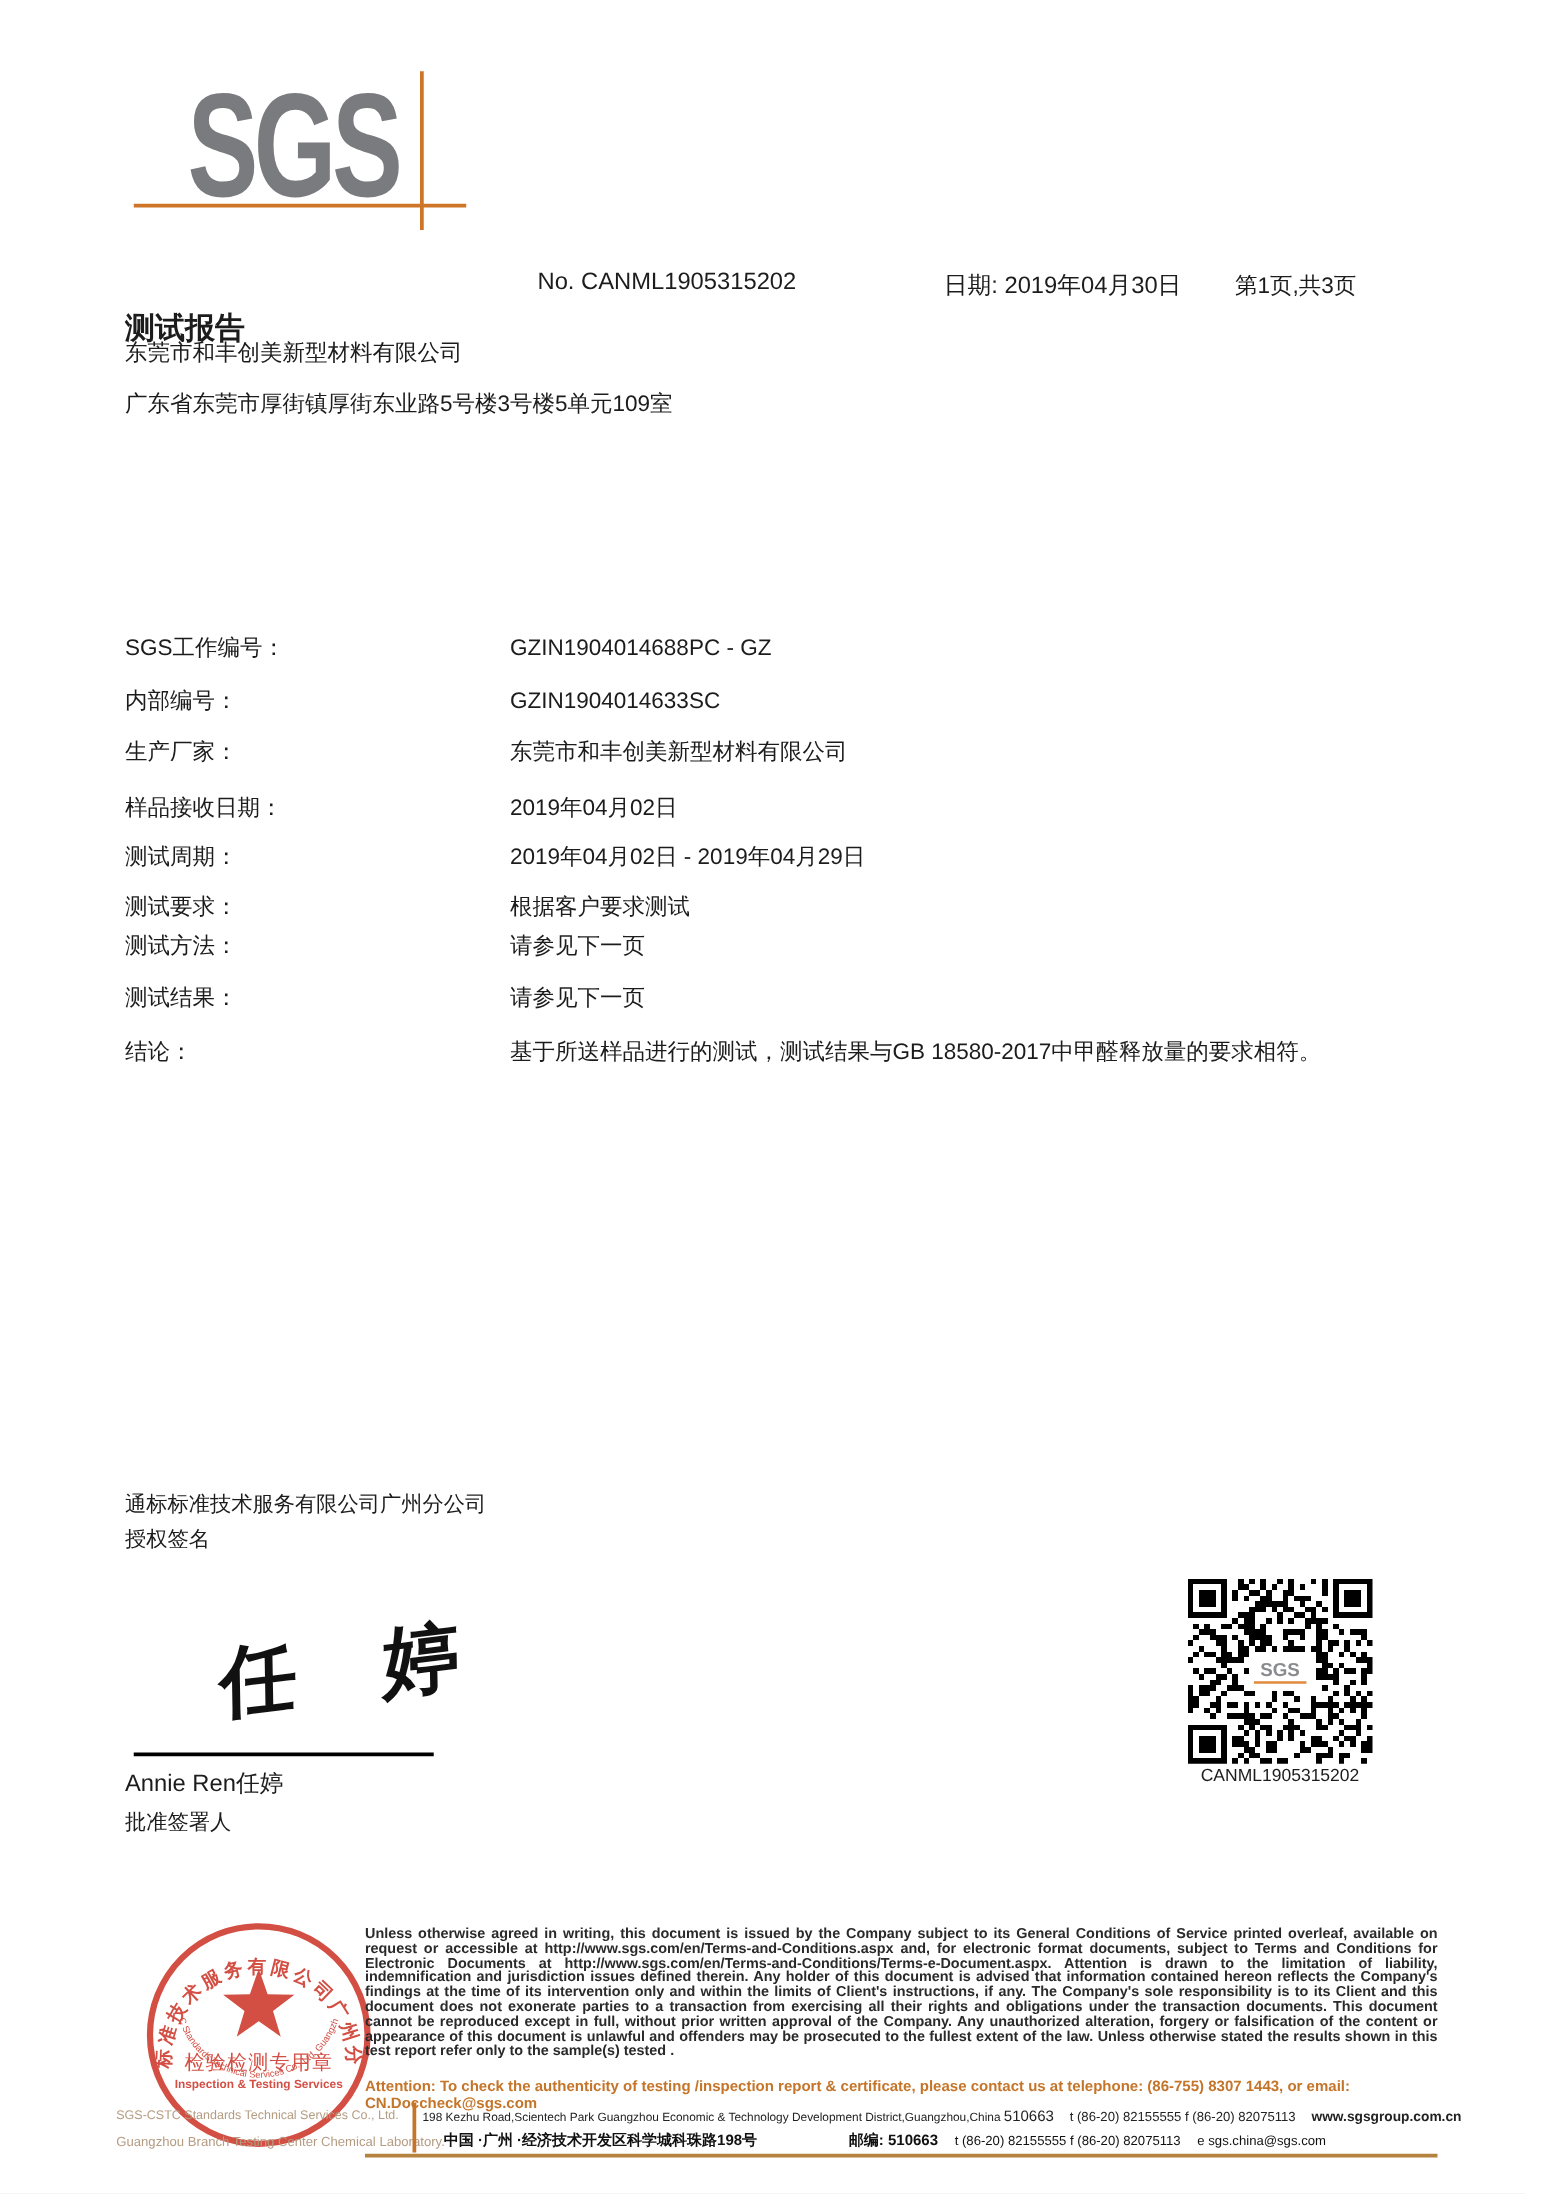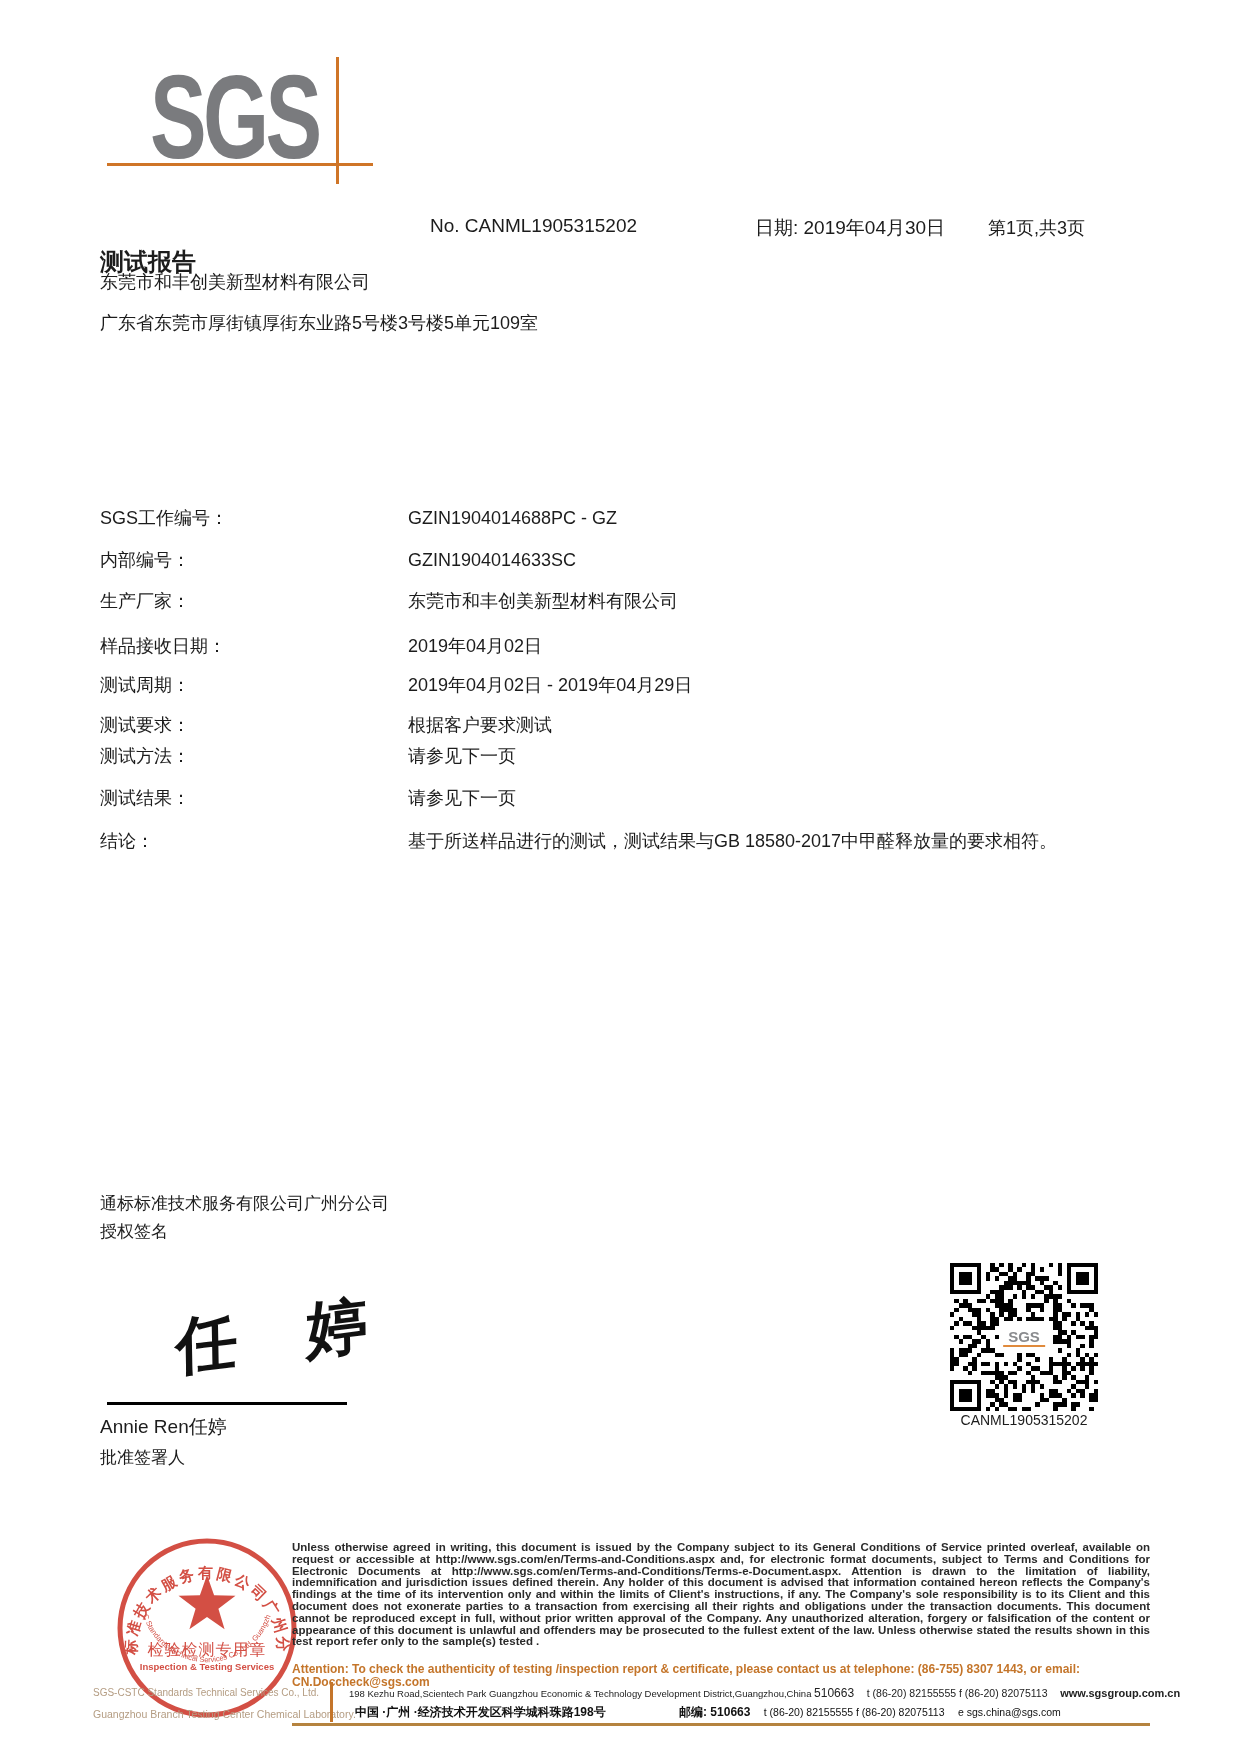--- a/index.html
+++ b/index.html
@@ -55,21 +55,21 @@
     left:292px;top:1542px;width:858px;font-size:11.5px;line-height:11.8px;
     font-weight:bold;text-align:justify;color:#2a2a2a;
   }
   .attention{
     left:292px;top:1663px;width:858px;font-size:12px;line-height:13px;
     font-weight:bold;color:#c4752a;
   }
   .foot-left1{left:93px;top:1687px;font-size:10px;color:#b49c82;white-space:nowrap;}
   .foot-left2{left:93px;top:1708px;font-size:10.5px;color:#b49c82;white-space:nowrap;}
   .foot-divider{left:330px;top:1682px;width:3px;height:40px;background:#c4752a;}
-  .addr-row1{left:349px;top:1686px;width:812px;font-size:9.5px;white-space:nowrap;color:#222;text-align:right;}
+  .addr-row1{left:338px;top:1686px;width:812px;font-size:9.5px;white-space:nowrap;color:#222;text-align:right;}
   .addr-row2{left:340px;top:1704px;width:812px;font-size:12px;white-space:nowrap;color:#111;padding-left:15px;}
   .addr-row1 .big{font-size:12px;}
   .addr-row1 .contact,.addr-row2 .contact{font-size:10.5px;margin-left:10px;}
   .addr-row1 .web{font-size:11px;font-weight:bold;margin-left:10px;}
   .addr-row2 .cn{font-weight:bold;}
   .addr-row2 .postal{margin-left:70px;font-weight:bold;}
   .addr-row2 .email{font-size:10.5px;margin-left:10px;}
   .foot-rule{left:292px;top:1723px;width:858px;height:2.5px;background:#b5833f;}
   .member{left:800px;top:1819px;width:350px;font-size:15px;color:#1c1c1c;}
 </style>

